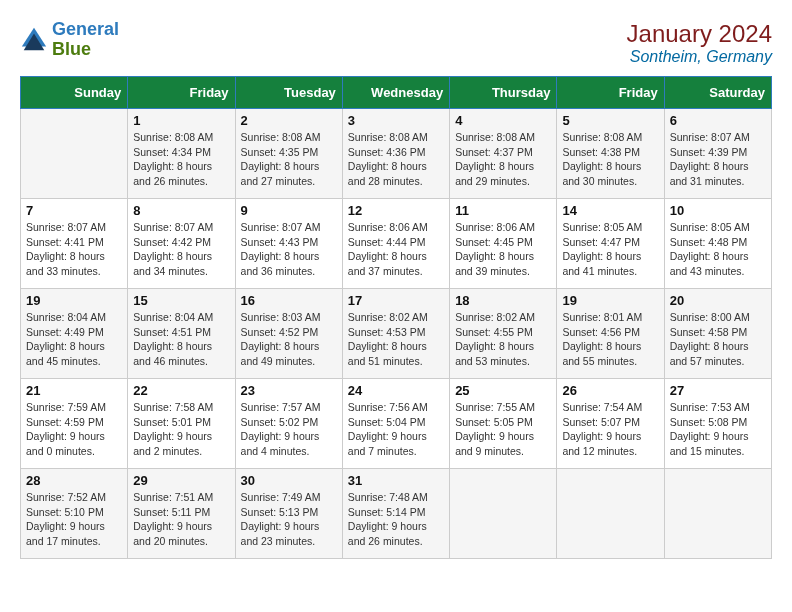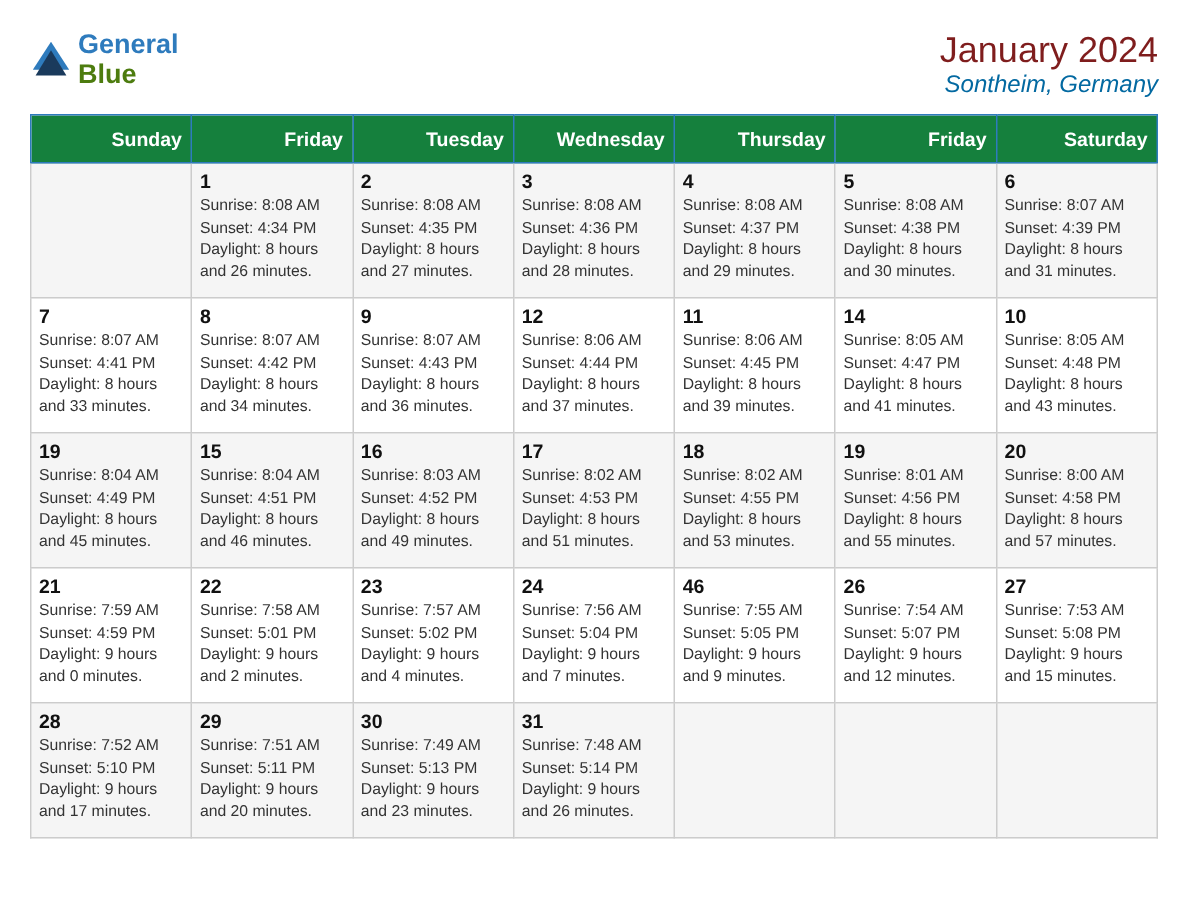--- a/index.html
+++ b/index.html
@@ -221,21 +221,21 @@
         </td>
         <td>
           <div class="day-number">23</div>
           <div class="day-info">Sunrise: 7:57 AM<br>Sunset: 5:02 PM<br>Daylight: 9 hours and 4 minutes.</div>
         </td>
         <td>
           <div class="day-number">24</div>
           <div class="day-info">Sunrise: 7:56 AM<br>Sunset: 5:04 PM<br>Daylight: 9 hours and 7 minutes.</div>
         </td>
         <td>
-          <div class="day-number">46</div>
+          <div class="day-number">25</div>
           <div class="day-info">Sunrise: 7:55 AM<br>Sunset: 5:05 PM<br>Daylight: 9 hours and 9 minutes.</div>
         </td>
         <td>
           <div class="day-number">26</div>
           <div class="day-info">Sunrise: 7:54 AM<br>Sunset: 5:07 PM<br>Daylight: 9 hours and 12 minutes.</div>
         </td>
         <td>
           <div class="day-number">27</div>
           <div class="day-info">Sunrise: 7:53 AM<br>Sunset: 5:08 PM<br>Daylight: 9 hours and 15 minutes.</div>
         </td>

